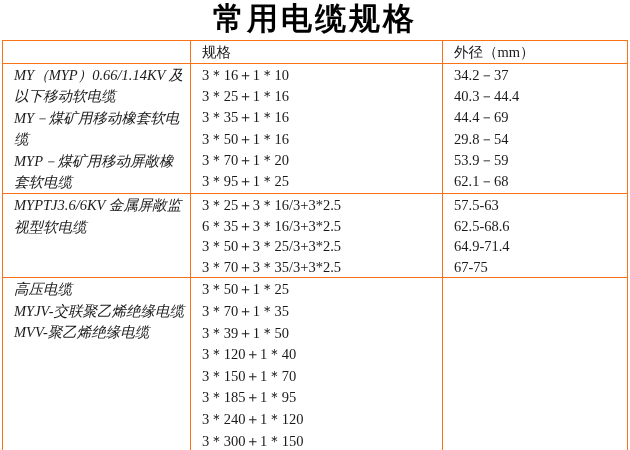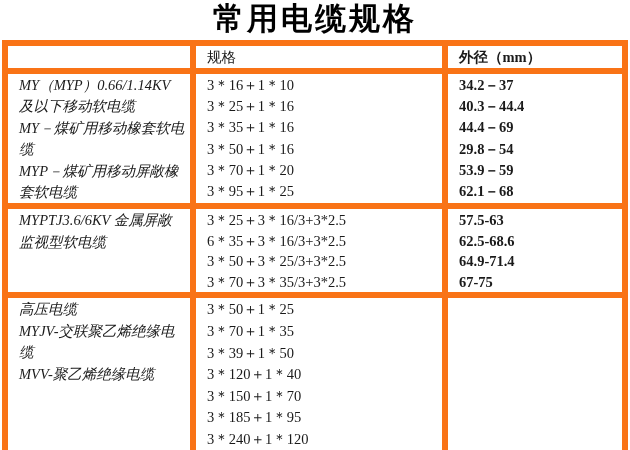--- a/index.html
+++ b/index.html
@@ -26,28 +26,28 @@
   table.spec-table {
     position: absolute;
     left: 2px;
     top: 40px;
     width: 626px;
     border-collapse: collapse;
     table-layout: fixed;
     font-size: 14.5px;
   }
   table.spec-table td {
-    border: 6px solid #f97316;
+    border: 1px solid #f97316;
     vertical-align: top;
     overflow: hidden;
     padding-left: 11px;
   }
   td.col-name    { width: 188px; padding: 1px 4px 0 5px; }
   td.col-spec    { width: 252px; padding: 1px 4px 0 8px; }
-  td.col-dia     { padding: 1px 4px 0 7px; font-weight: bold; }
+  td.col-dia     { padding: 1px 4px 0 7px; }
   tr.header-row  { height: 23px; }
   tr.section-1   { height: 127px; }
   tr.section-2   { height: 82px; }
   tr.section-3   { height: 178px; }
   .header-cell-text { line-height: 21px; }
   .line { line-height: 21.2px; white-space: nowrap; }
   .name-line { line-height: 21.4px; white-space: normal; font-style: italic; }
   .sec2 .line { line-height: 20.5px; }
   .sec3 .line { line-height: 21.6px; }
 </style>

